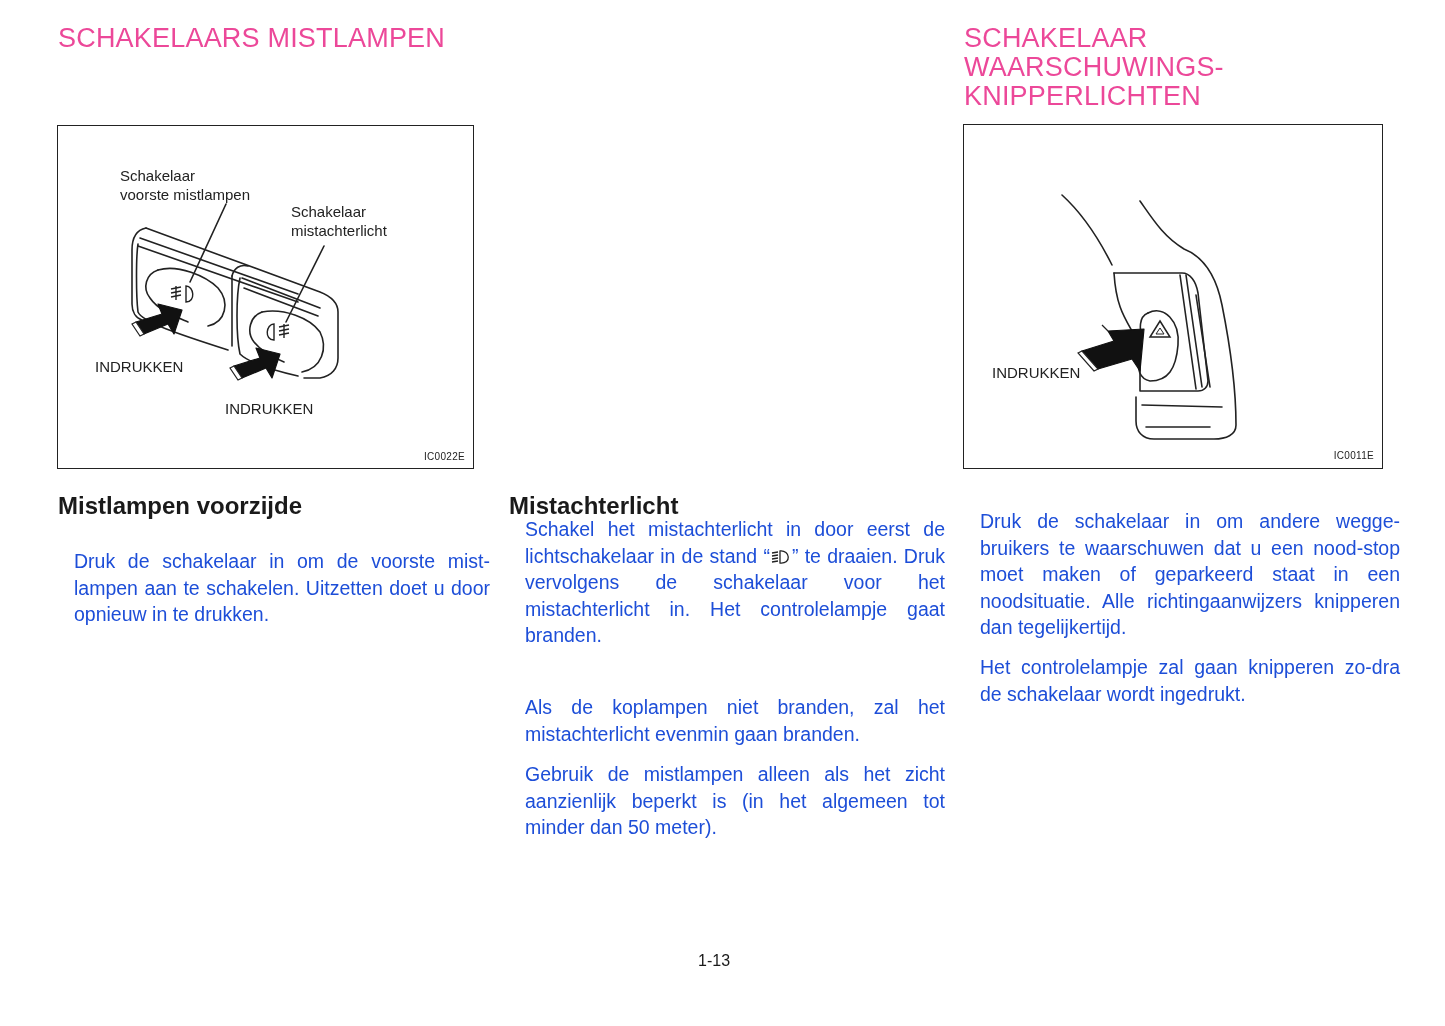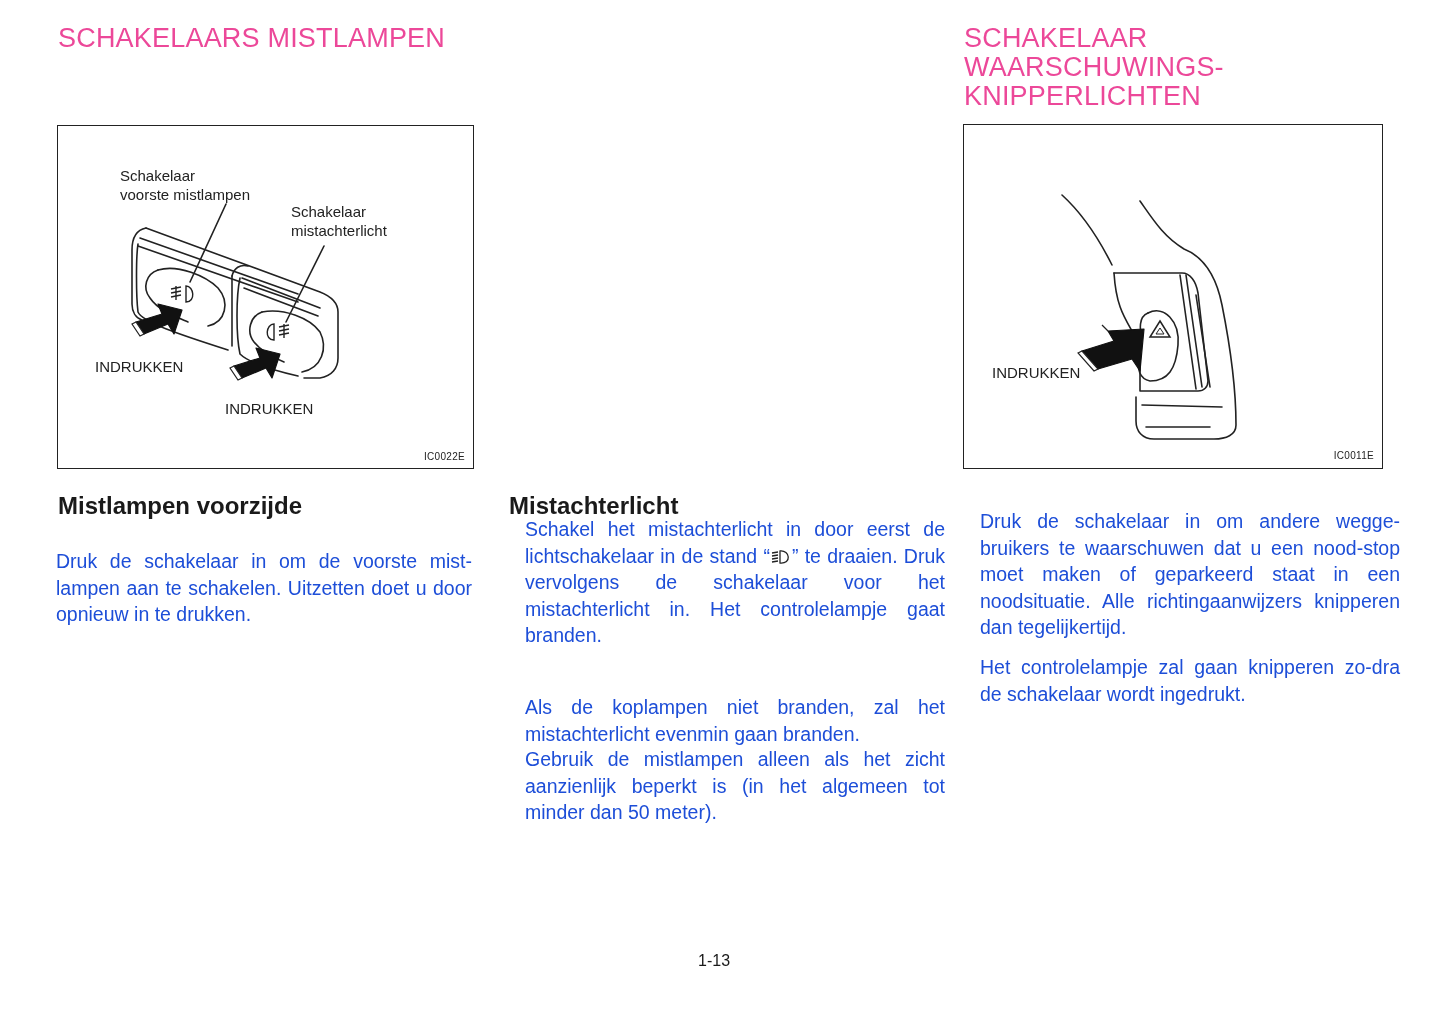--- a/index.html
+++ b/index.html
@@ -87,33 +87,33 @@
   <div class="abs fig-label" style="left:233px; top:76px;">
     <div>Schakelaar</div>
     <div>mistachterlicht</div>
   </div>
   <div class="abs fig-label" style="left:37px; top:231px;">INDRUKKEN</div>
   <div class="abs fig-label" style="left:167px; top:273px;">INDRUKKEN</div>
   <div class="abs fig-code" style="right:8px; bottom:6px;">IC0022E</div>
 </div>
 
 <h2 class="abs subhead" style="left:58px; top:492px;">Mistlampen voorzijde</h2>
-<p class="abs para" style="left:40px; top:532px; width:416px;">Druk de schakelaar in om de voorste mist-lampen aan te schakelen. Uitzetten doet u door opnieuw in te drukken.</p>
+<p class="abs para" style="left:58px; top:532px; width:416px;">Druk de schakelaar in om de voorste mist-lampen aan te schakelen. Uitzetten doet u door opnieuw in te drukken.</p>
 
 <h2 class="abs subhead" style="left:509px; top:492px;">Mistachterlicht</h2>
 <p class="abs para" style="left:509px; top:500px; width:420px;">
   <span>Schakel het mistachterlicht in door eerst de lichtschakelaar in de stand “</span><span class="lamp-glyph"><svg width="22" height="16" viewBox="0 0 22 16">
         <g fill="none" stroke="#222" stroke-width="1.3">
           <path d="M2 4 L8 3 M2 7 L8 6 M2 10 L8 9 M2 13 L8 12"></path>
           <path d="M10 2 C20 1 22 15 10 14 Z"></path>
         </g>
       </svg></span><span>” te draaien. Druk vervolgens de schakelaar voor het mistachterlicht in. Het controlelampje gaat branden.</span>
 </p>
 <p class="abs para bold" style="left:509px; top:678px; width:420px;">Als de koplampen niet branden, zal het mistachterlicht evenmin gaan branden.</p>
-<p class="abs para" style="left:509px; top:730px; width:420px;">Gebruik de mistlampen alleen als het zicht aanzienlijk beperkt is (in het algemeen tot minder dan 50 meter).</p>
+<p class="abs para" style="left:509px; top:745px; width:420px;">Gebruik de mistlampen alleen als het zicht aanzienlijk beperkt is (in het algemeen tot minder dan 50 meter).</p>
 
 <h1 class="abs section-title" style="left:964px; top:24px;">
   <div>SCHAKELAAR</div>
   <div>WAARSCHUWINGS-</div>
   <div>KNIPPERLICHTEN</div>
 </h1>
 
 <div class="abs figure" style="left:963px; top:124px; width:420px; height:345px;">
   <svg width="420" height="345" viewBox="0 0 420 345">
     <g fill="none" stroke="#222" stroke-width="1.6" stroke-linecap="round" stroke-linejoin="round">

